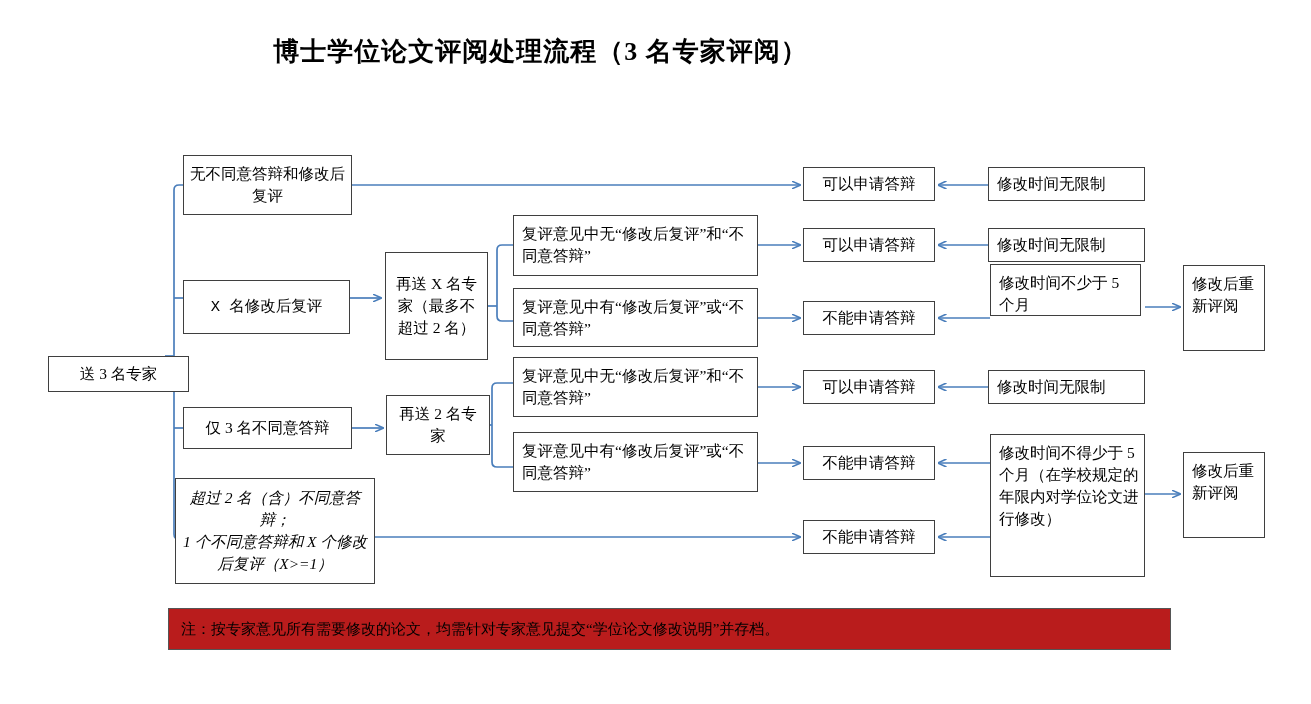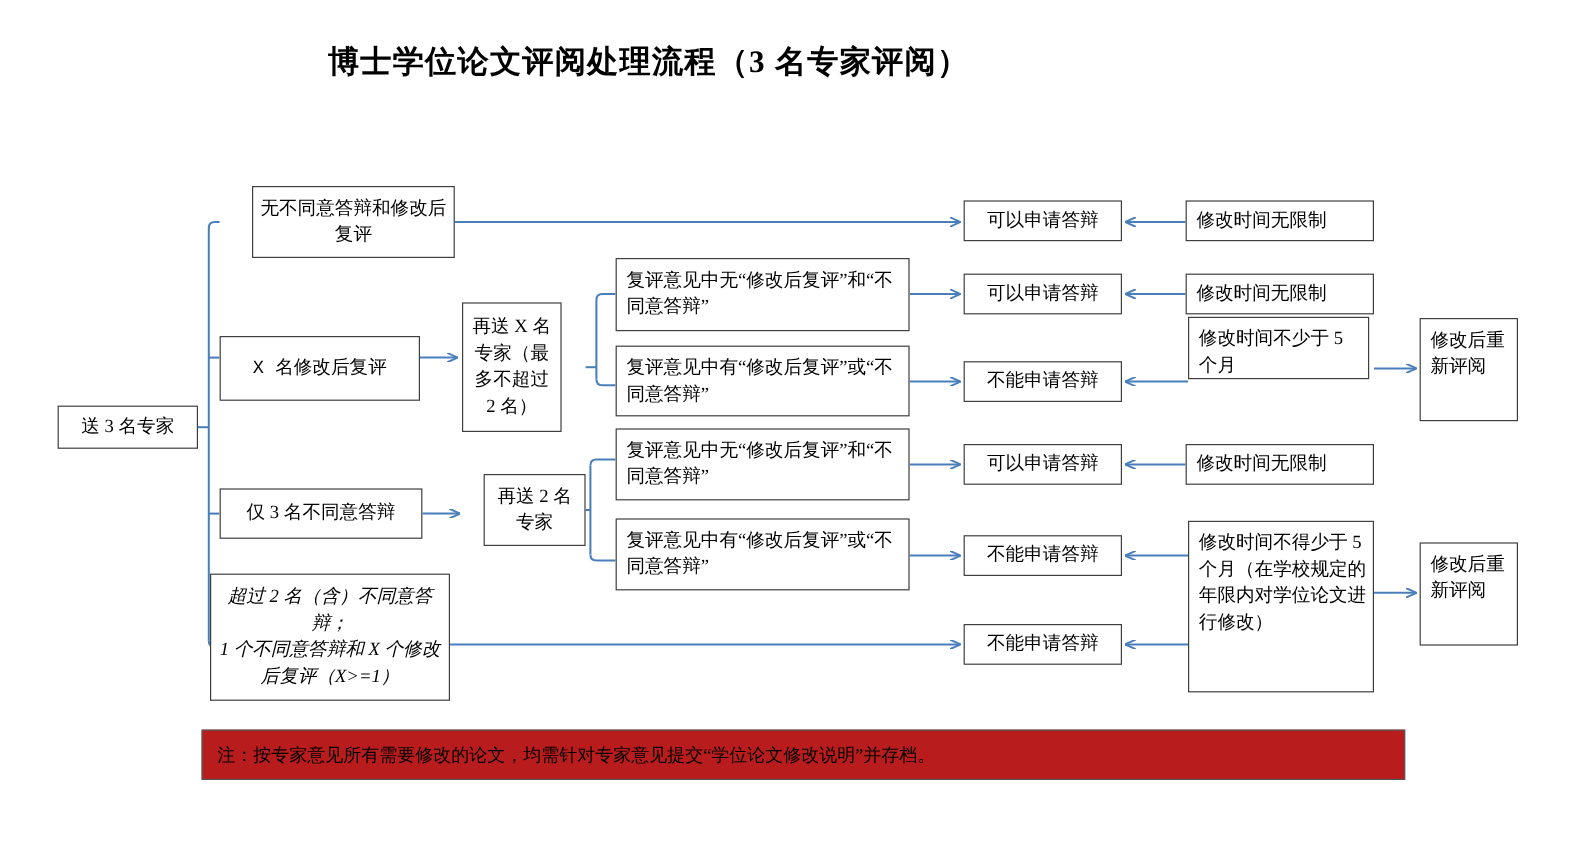--- a/index.html
+++ b/index.html
@@ -133,46 +133,46 @@
     <path class="conn-arrow" d="M988,245 L938,245" marker-end="url(#arrowhead)"></path>
     <path class="conn-arrow" d="M990,318 L938,318" marker-end="url(#arrowhead)"></path>
     <path class="conn-arrow" d="M988,387 L938,387" marker-end="url(#arrowhead)"></path>
     <path class="conn-arrow" d="M990,463 L938,463" marker-end="url(#arrowhead)"></path>
     <path class="conn-arrow" d="M990,537 L938,537" marker-end="url(#arrowhead)"></path>
 
     <path class="conn-arrow" d="M1145,307 L1180,307" marker-end="url(#arrowhead)"></path>
     <path class="conn-arrow" d="M1145,494 L1180,494" marker-end="url(#arrowhead)"></path>
   </svg>
 
-  <div class="node" style="left:48px; top:338px; width:117px; height:36px;align-items:center;">
+  <div class="node" style="left:48px; top:356px; width:141px; height:36px;align-items:center;">
     <span>送 3 名专家</span>
   </div>
 
-  <div class="node" style="left:183px; top:155px; width:169px; height:60px;margin-left:27px;">
+  <div class="node" style="left:183px; top:155px; width:169px; height:60px;">
     <span>无不同意答辩和修改后复评</span>
   </div>
 
   <div class="node" style="left:183px; top:280px; width:167px; height:54px;font-family:Liberation Mono, monospace;">
     <span>X 名修改后复评</span>
   </div>
 
   <div class="node" style="left:183px; top:407px; width:169px; height:42px;">
     <span>仅 3 名不同意答辩</span>
   </div>
 
   <div class="node" style="left:175px; top:478px; width:200px; height:106px;">
     <span style="white-space:pre-line;font-style:italic;">超过 2 名（含）不同意答辩；
 1 个不同意答辩和 X 个修改后复评（X&gt;=1）</span>
   </div>
 
-  <div class="node" style="left:385px; top:252px; width:83px; height:108px;">
+  <div class="node" style="left:385px; top:252px; width:103px; height:108px;">
     <span>再送 X 名专家（最多不超过 2 名）</span>
   </div>
 
-  <div class="node" style="left:403px; top:395px; width:85px; height:60px;">
+  <div class="node" style="left:386px; top:395px; width:104px; height:60px;">
     <span>再送 2 名专家</span>
   </div>
 
   <div class="node left-align top-align" style="left:513px; top:215px; width:245px; height:61px;">
     <span>复评意见中无“修改后复评”和“不同意答辩”</span>
   </div>
 
   <div class="node left-align top-align" style="left:513px; top:288px; width:245px; height:59px;">
     <span>复评意见中有“修改后复评”或“不同意答辩”</span>
   </div>

